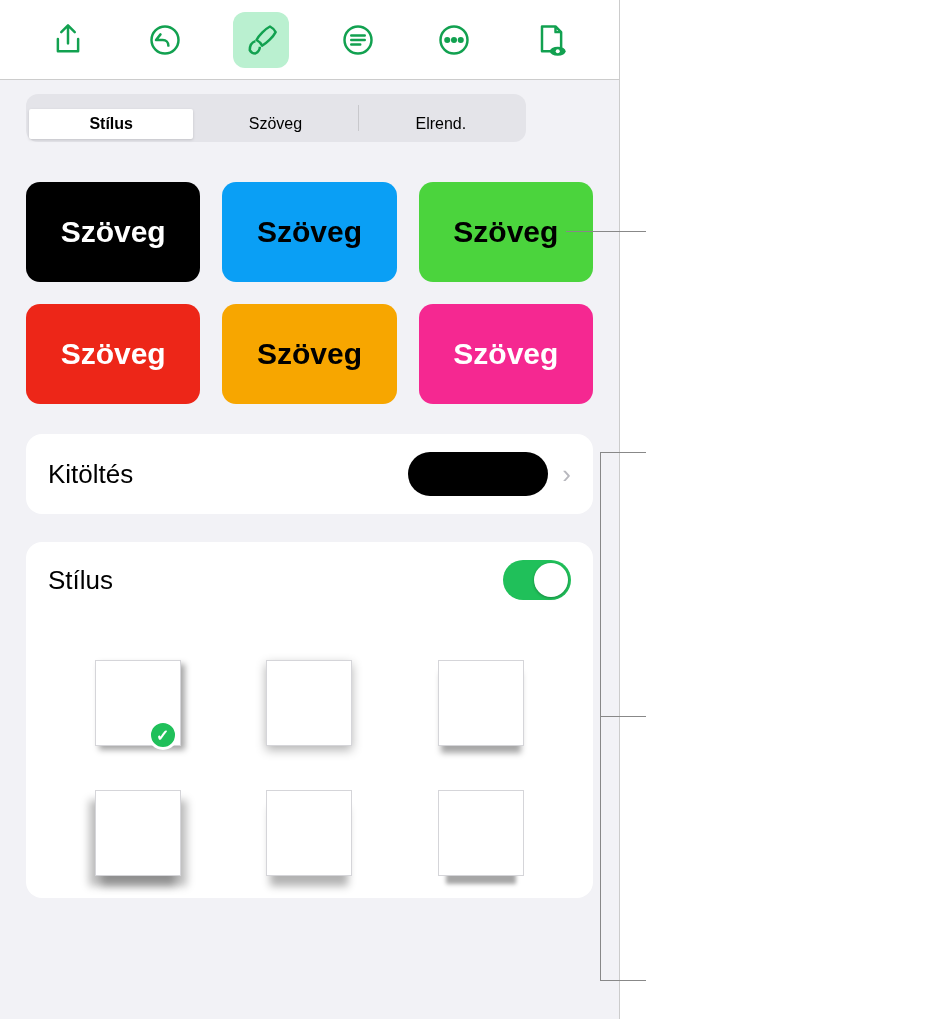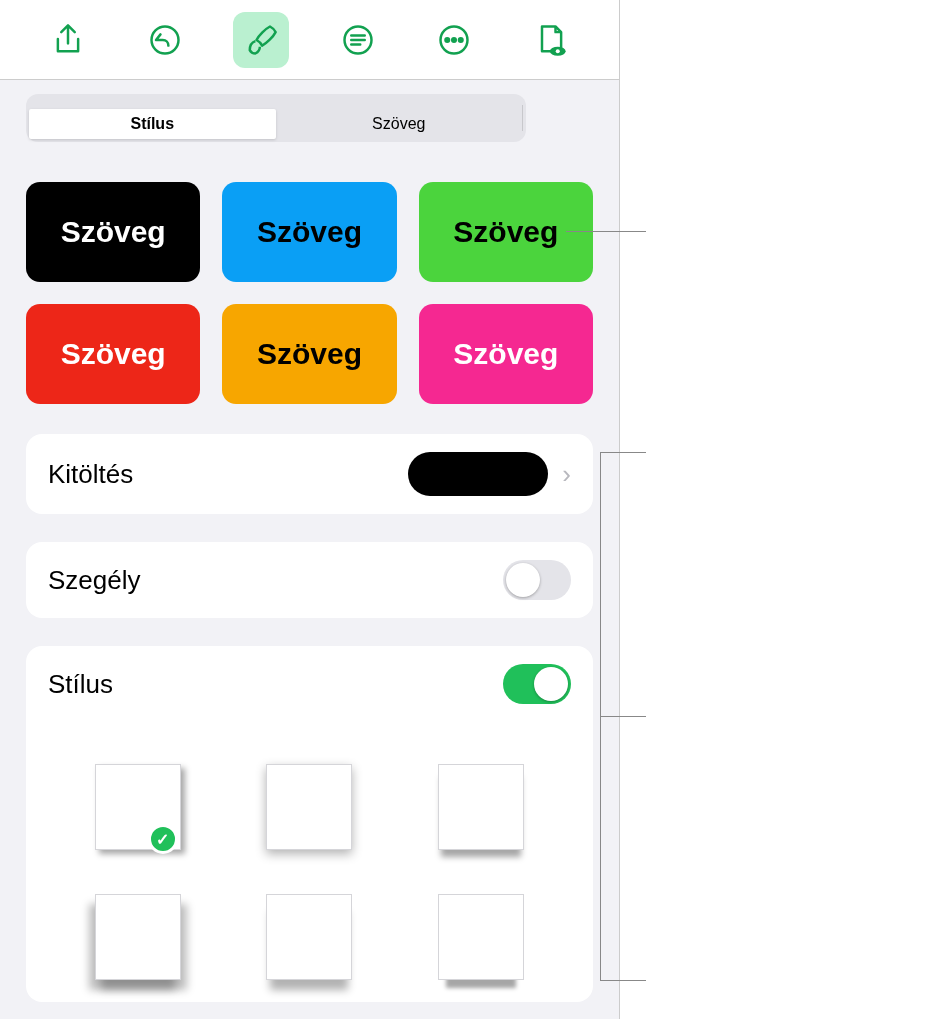--- a/index.html
+++ b/index.html
@@ -272,20 +272,21 @@
         </svg>
     </div>
   </div>
 
   <div class="content">
 
     <div class="segmented">
       <div class="seg active">Stílus</div>
       <div class="seg">Szöveg</div>
       <div class="sep"></div>
+      <div class="seg">Elrend.</div>
     </div>
 
     <div class="swatch-grid" id="swatch-grid">
         <div class="swatch" style="background: rgb(0, 0, 0);">Szöveg</div>
         <div class="swatch dark-text" style="background: rgb(10, 159, 245);">Szöveg</div>
         <div class="swatch dark-text" style="background: rgb(75, 212, 61);">Szöveg</div>
         <div class="swatch" style="background: rgb(237, 38, 24);">Szöveg</div>
         <div class="swatch dark-text" style="background: rgb(247, 166, 0);">Szöveg</div>
         <div class="swatch" style="background: rgb(245, 40, 145);">Szöveg</div>
       </div>
@@ -293,30 +294,20 @@
     <div class="list-group">
       <div class="list-row">
         <span>Kitöltés</span>
         <span class="right">
           <span class="color-preview" id="fill-preview" style="background: rgb(0, 0, 0);"></span>
           <span class="chevron">›</span>
         </span>
       </div>
     </div>
 
-    <div class="list-group">
-      <div class="list-row">
-        <span>Szegély</span>
-        <span class="right">
-          <span class="toggle off">
-              <span class="knob"></span>
-            </span>
-        </span>
-      </div>
-    </div>
 
     <div class="shadow-section">
       <div class="list-row">
         <span>Stílus</span>
         <span class="right">
           <span class="toggle on">
               <span class="knob"></span>
             </span>
         </span>
       </div>

